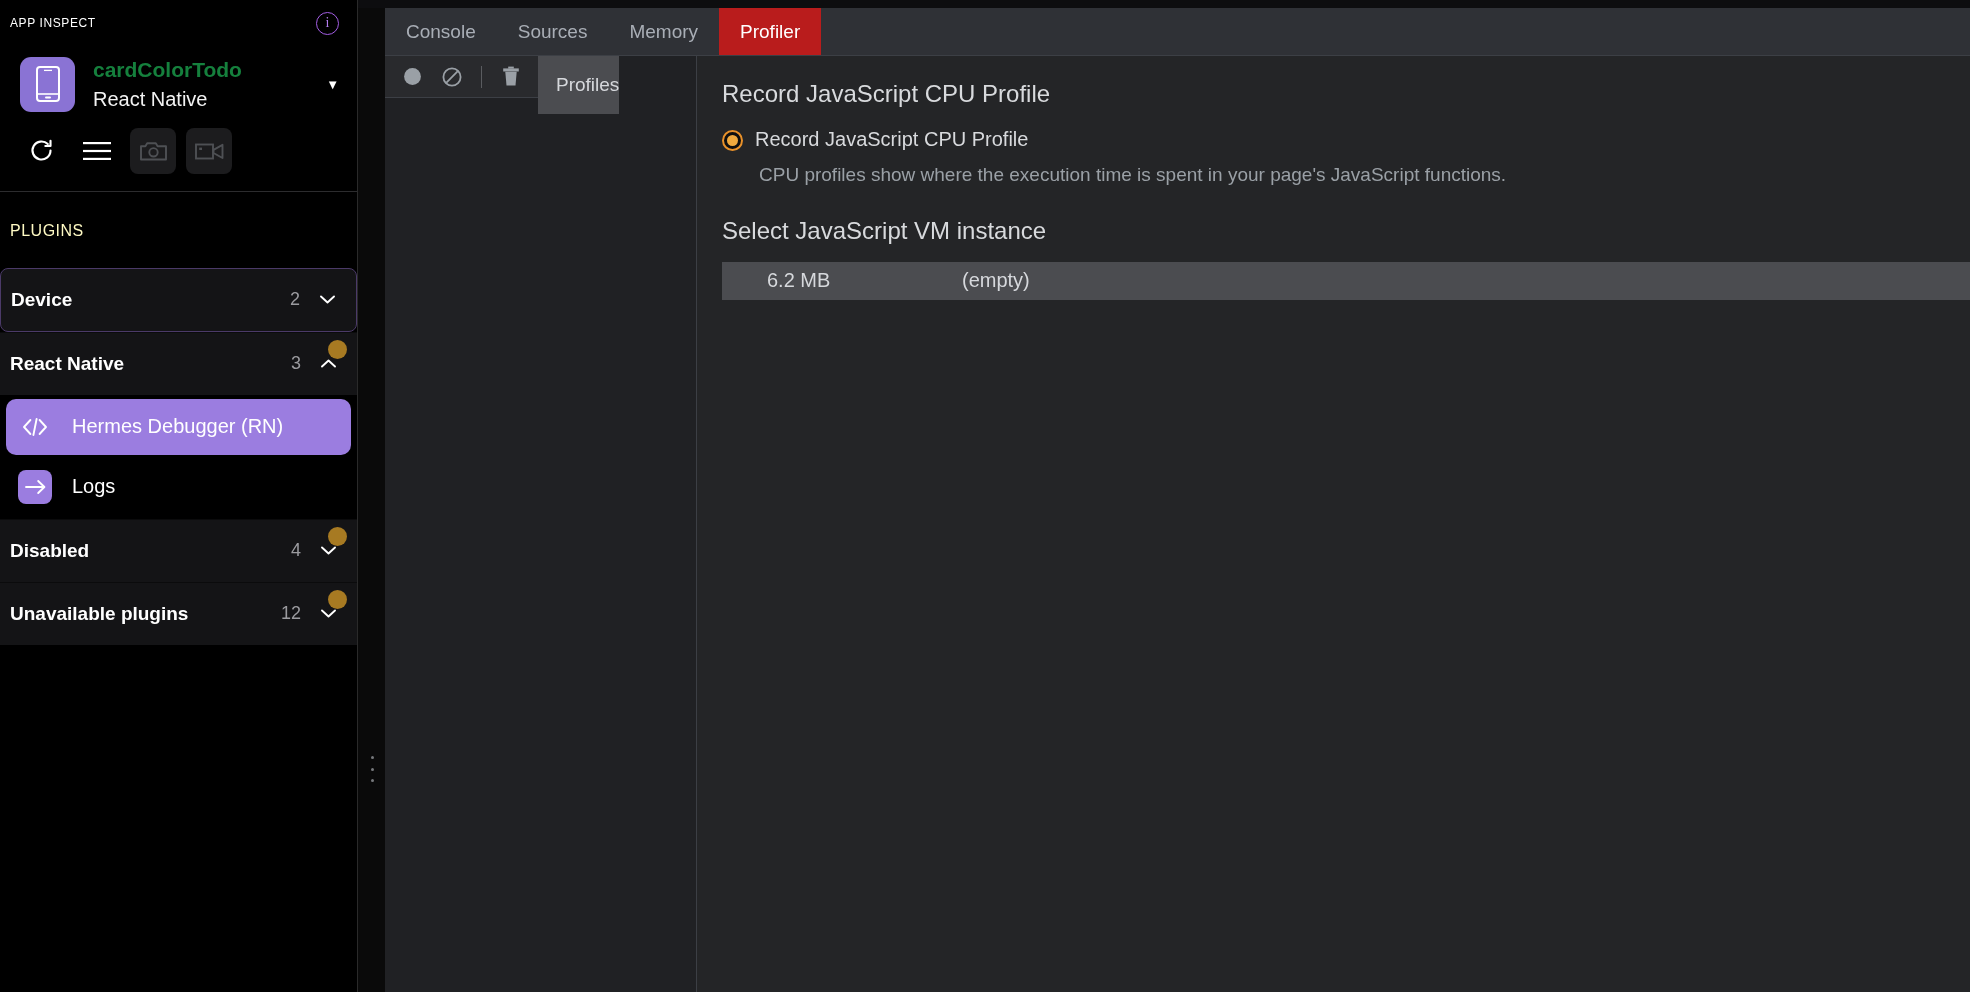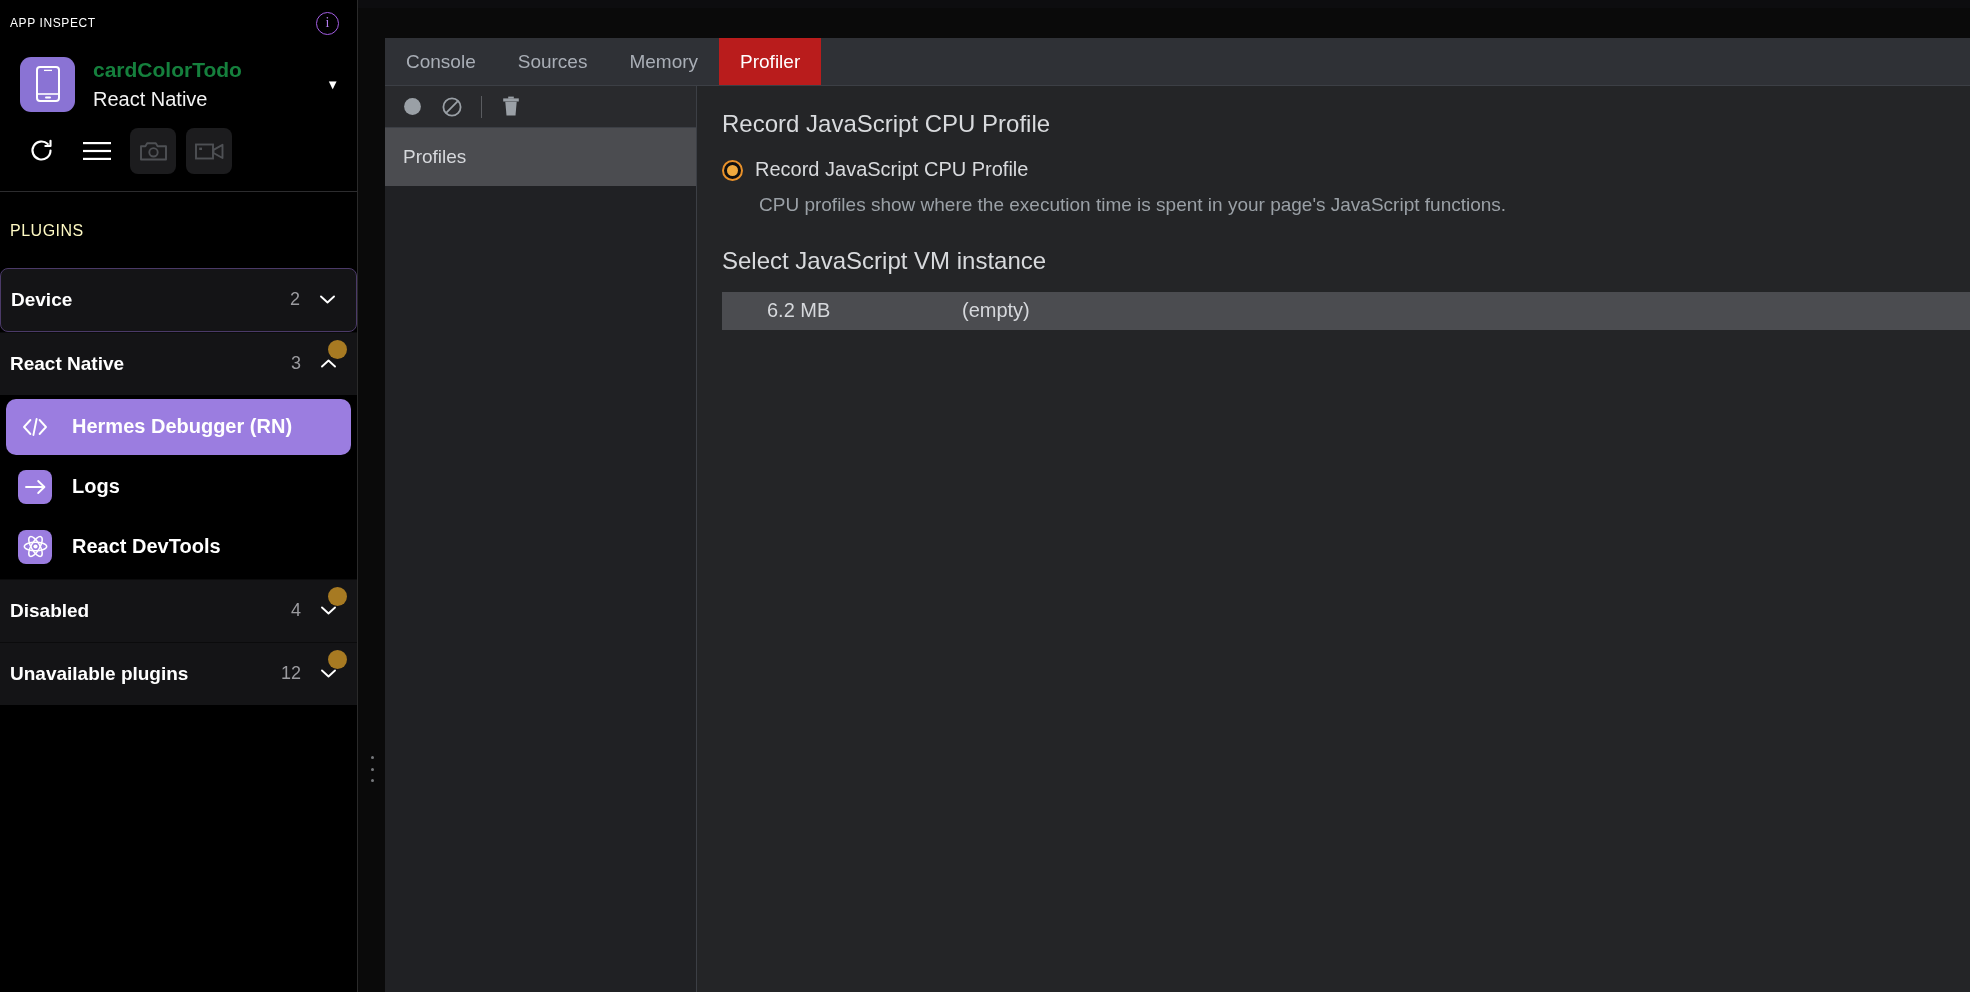--- a/index.html
+++ b/index.html
@@ -106,21 +106,20 @@
     width: 19px; height: 19px; border-radius: 50%;
     background: #a77a22;
   }
 
   .plug-list { background: #000; }
   .plug {
     display: flex; align-items: center; gap: 20px;
     height: 56px; margin: 4px 6px;
     padding: 0 12px; border-radius: 10px;
     cursor: pointer;
-    font-weight: bold;
   }
   .plug.active { background: #9b7de0; margin: 4px 6px; }
   .plug-ic {
     width: 34px; height: 34px; border-radius: 8px;
     display: flex; align-items: center; justify-content: center;
     flex: 0 0 34px; background: #9b7de0;
   }
   .plug.active .plug-ic { background: transparent; }
   .plug-label { font-size: 20px; color: #ffffff; }
 
@@ -131,35 +130,34 @@
     display: flex; flex-direction: column;
     position: relative;
   }
   .dt-gap { height: 8px; background: #0d0d0f; }
 
   .tabbar {
     height: 48px; background: #2f3136;
     display: flex; align-items: stretch;
     border-bottom: 1px solid #3c3f45;
     margin-left: 27px;
-    margin-top: 30px;
   }
   .tab {
     display: flex; align-items: center;
     padding: 0 21px; font-size: 19px; color: #a9aeb6;
     cursor: pointer; white-space: nowrap;
   }
   .tab.active { background: #b91c1c; color: #ffffff; }
 
   .dt-body { flex: 1 1 auto; display: flex; min-height: 0; margin-left: 27px;}
 
   .profiles-pane {
     width: 312px; flex: 0 0 312px;
     background: #202124;
-    display: flex; flex-direction: column;
+    display: flex; flex-direction: row;
     border-right: 1px solid #3c3f45;
   }
   .prof-toolbar {
     height: 42px; display: flex; align-items: center;
     gap: 14px; padding: 0 14px;
     border-bottom: 1px solid #3c3f45;
     background: #292a2d;
   }
   .ptb-icon { width: 26px; height: 26px; display:flex; align-items:center; justify-content:center; cursor: pointer;}
   .ptb-sep { width: 1px; height: 22px; background: #5a5c60; margin: 0 2px; }
@@ -324,31 +322,20 @@
         <span class="plug-label">Hermes Debugger (RN)</span>
       </div>
       <div class="plug">
         <span class="plug-ic">
           <svg width="21" height="16" viewBox="0 0 21 16" fill="none">
             <path d="M1 8h18" stroke="#fff" stroke-width="1.9" stroke-linecap="round"></path>
             <path d="M13.2 2L19.4 8l-6.2 6" stroke="#fff" stroke-width="1.9" stroke-linecap="round" stroke-linejoin="round"></path>
           </svg>
         </span>
         <span class="plug-label">Logs</span>
-      </div>
-      <div class="plug">
-        <span class="plug-ic">
-          <svg width="25" height="23" viewBox="0 0 25 23" fill="none">
-            <ellipse cx="12.5" cy="11.5" rx="11.2" ry="4.3" stroke="#fff" stroke-width="1.5"></ellipse>
-            <ellipse cx="12.5" cy="11.5" rx="11.2" ry="4.3" stroke="#fff" stroke-width="1.5" transform="rotate(60 12.5 11.5)"></ellipse>
-            <ellipse cx="12.5" cy="11.5" rx="11.2" ry="4.3" stroke="#fff" stroke-width="1.5" transform="rotate(120 12.5 11.5)"></ellipse>
-            <circle cx="12.5" cy="11.5" r="2.1" fill="#fff"></circle>
-          </svg>
-        </span>
-        <span class="plug-label">React DevTools</span>
       </div>
     </div>
 
     <div class="grp">
       <span class="grp-name">Disabled</span>
       <span class="grp-count">4</span>
       <span class="grp-chev">
         <svg width="15" height="9" viewBox="0 0 15 9" fill="none">
             <path d="M1 1.5L7.5 7.5L14 1.5" stroke="#fff" stroke-width="1.9" stroke-linecap="round" stroke-linejoin="round"></path>
           </svg>

